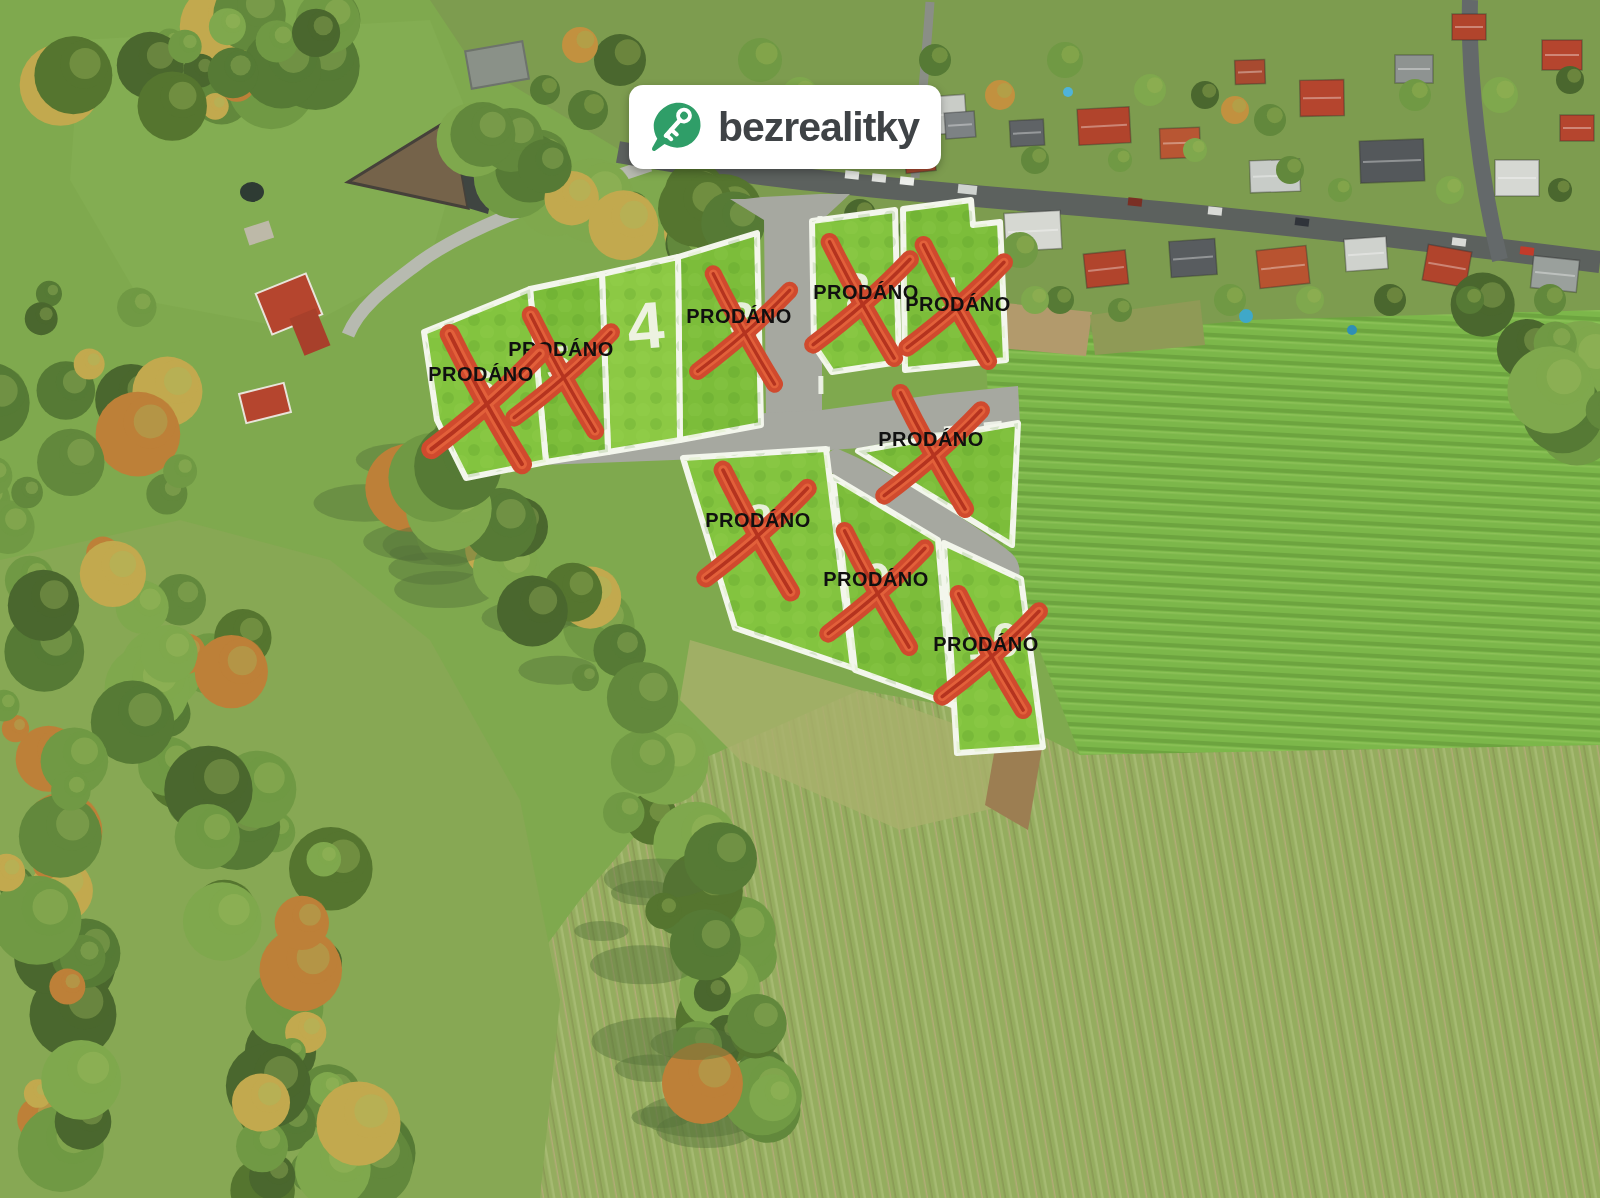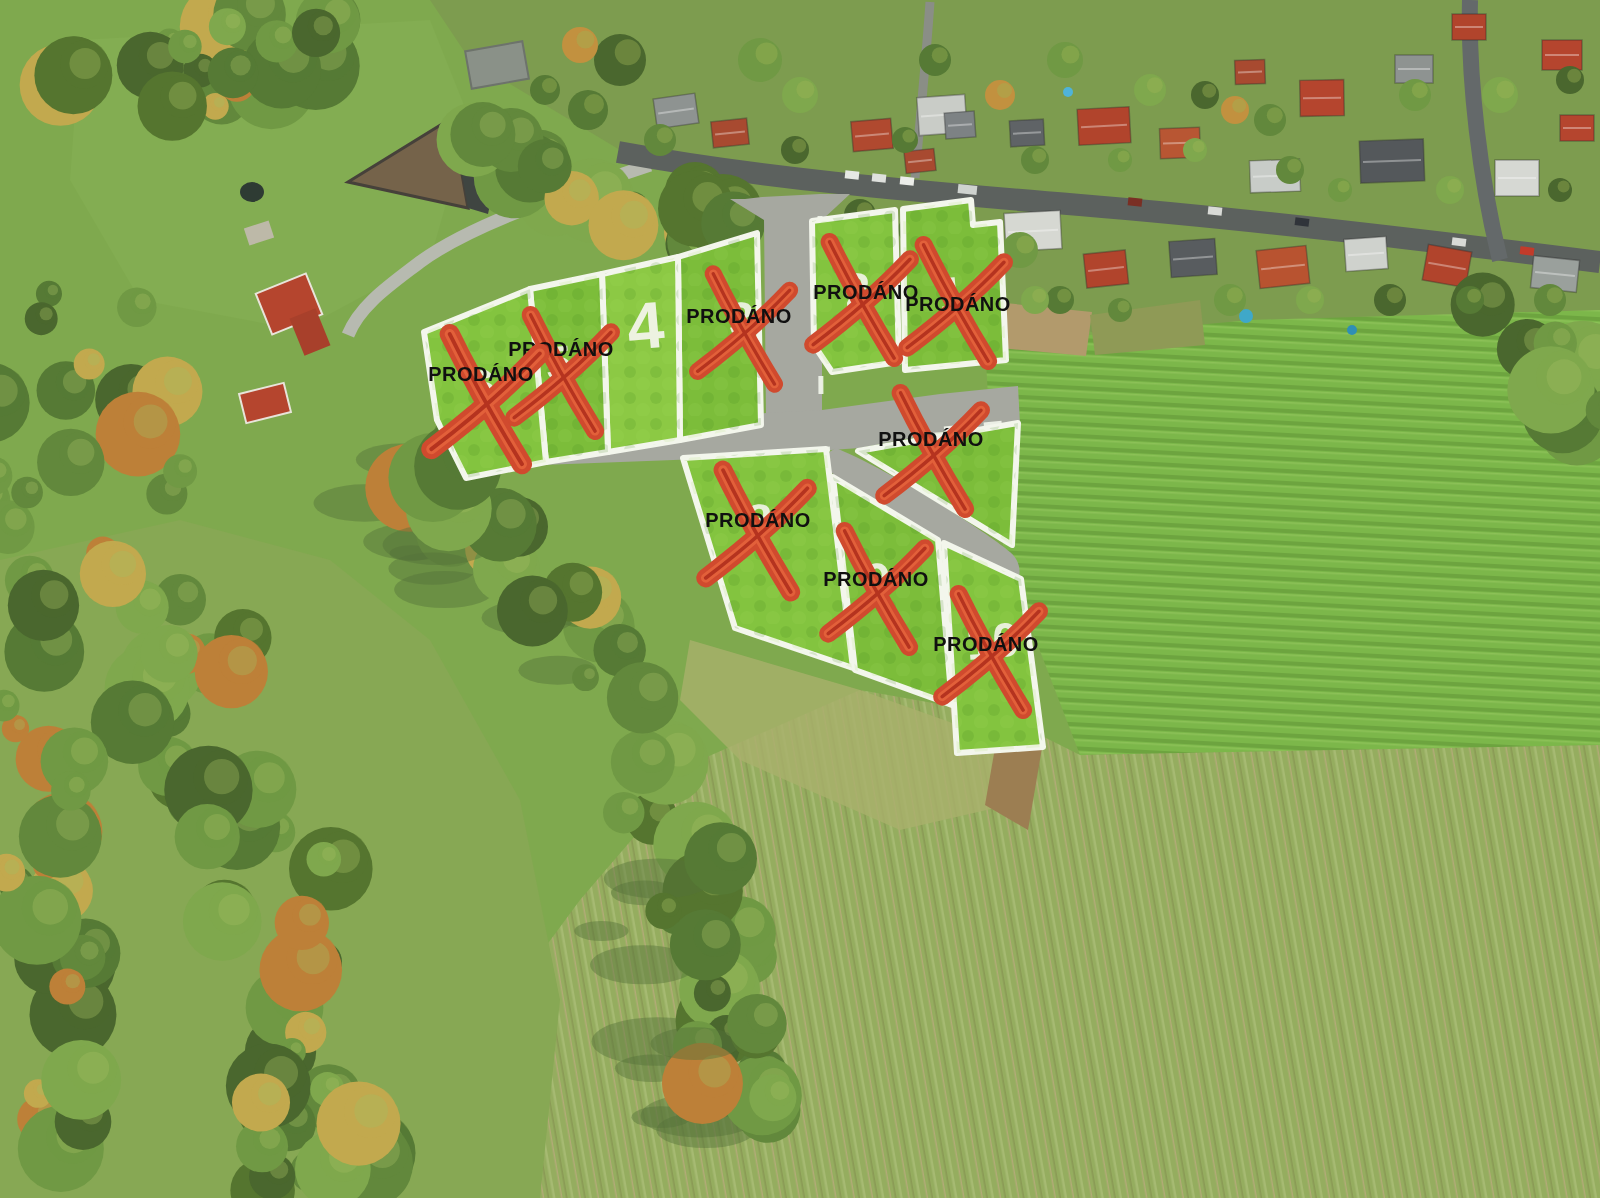--- a/index.html
+++ b/index.html
@@ -1020,13 +1020,25 @@
             <path d="M-40,-52 Q-6,-2 40,54" fill="none" stroke="#e2603a" stroke-width="9" stroke-linecap="round"></path>
             <path d="M42,-46 Q8,2 -42,52" fill="none" stroke="#e2603a" stroke-width="9" stroke-linecap="round"></path>
             <path d="M-40,-52 Q-6,-2 40,54" fill="none" stroke="#b5331f" stroke-width="3.5" stroke-linecap="round"></path>
             <path d="M42,-46 Q8,2 -42,52" fill="none" stroke="#b5331f" stroke-width="3.5" stroke-linecap="round"></path>
           </g>
           <text x="986" y="646" text-anchor="middle" dominant-baseline="middle" font-size="20" fill="#101010" letter-spacing="0.5" class="lbl">PRODÁNO</text>
         </g>
       </g>
   </svg>
 
+  <div class="badge">
+    <svg width="54" height="56" viewBox="0 0 60 60">
+      <path d="M32,3 C46,4 56,15 55,29 C54,43 43,53 29,53 C24,53 19,51 15,49 L5,56 C2,58 0,55 2,52 L7,43 C4,38 3,33 3,28 C4,14 18,2 32,3 Z" fill="#2f9e68"></path>
+      <g transform="rotate(42 28 27)" stroke="#ffffff" stroke-linecap="round" fill="none">
+        <circle cx="28" cy="14" r="6.5" stroke-width="4.5"></circle>
+        <line x1="28" y1="21" x2="28" y2="44" stroke-width="5"></line>
+        <line x1="28" y1="35" x2="36" y2="35" stroke-width="4.5"></line>
+        <line x1="28" y1="43" x2="35" y2="43" stroke-width="4.5"></line>
+      </g>
+    </svg>
+    <span class="brand">bezrealitky</span>
+  </div>
 </div>
 
 </body></html>

